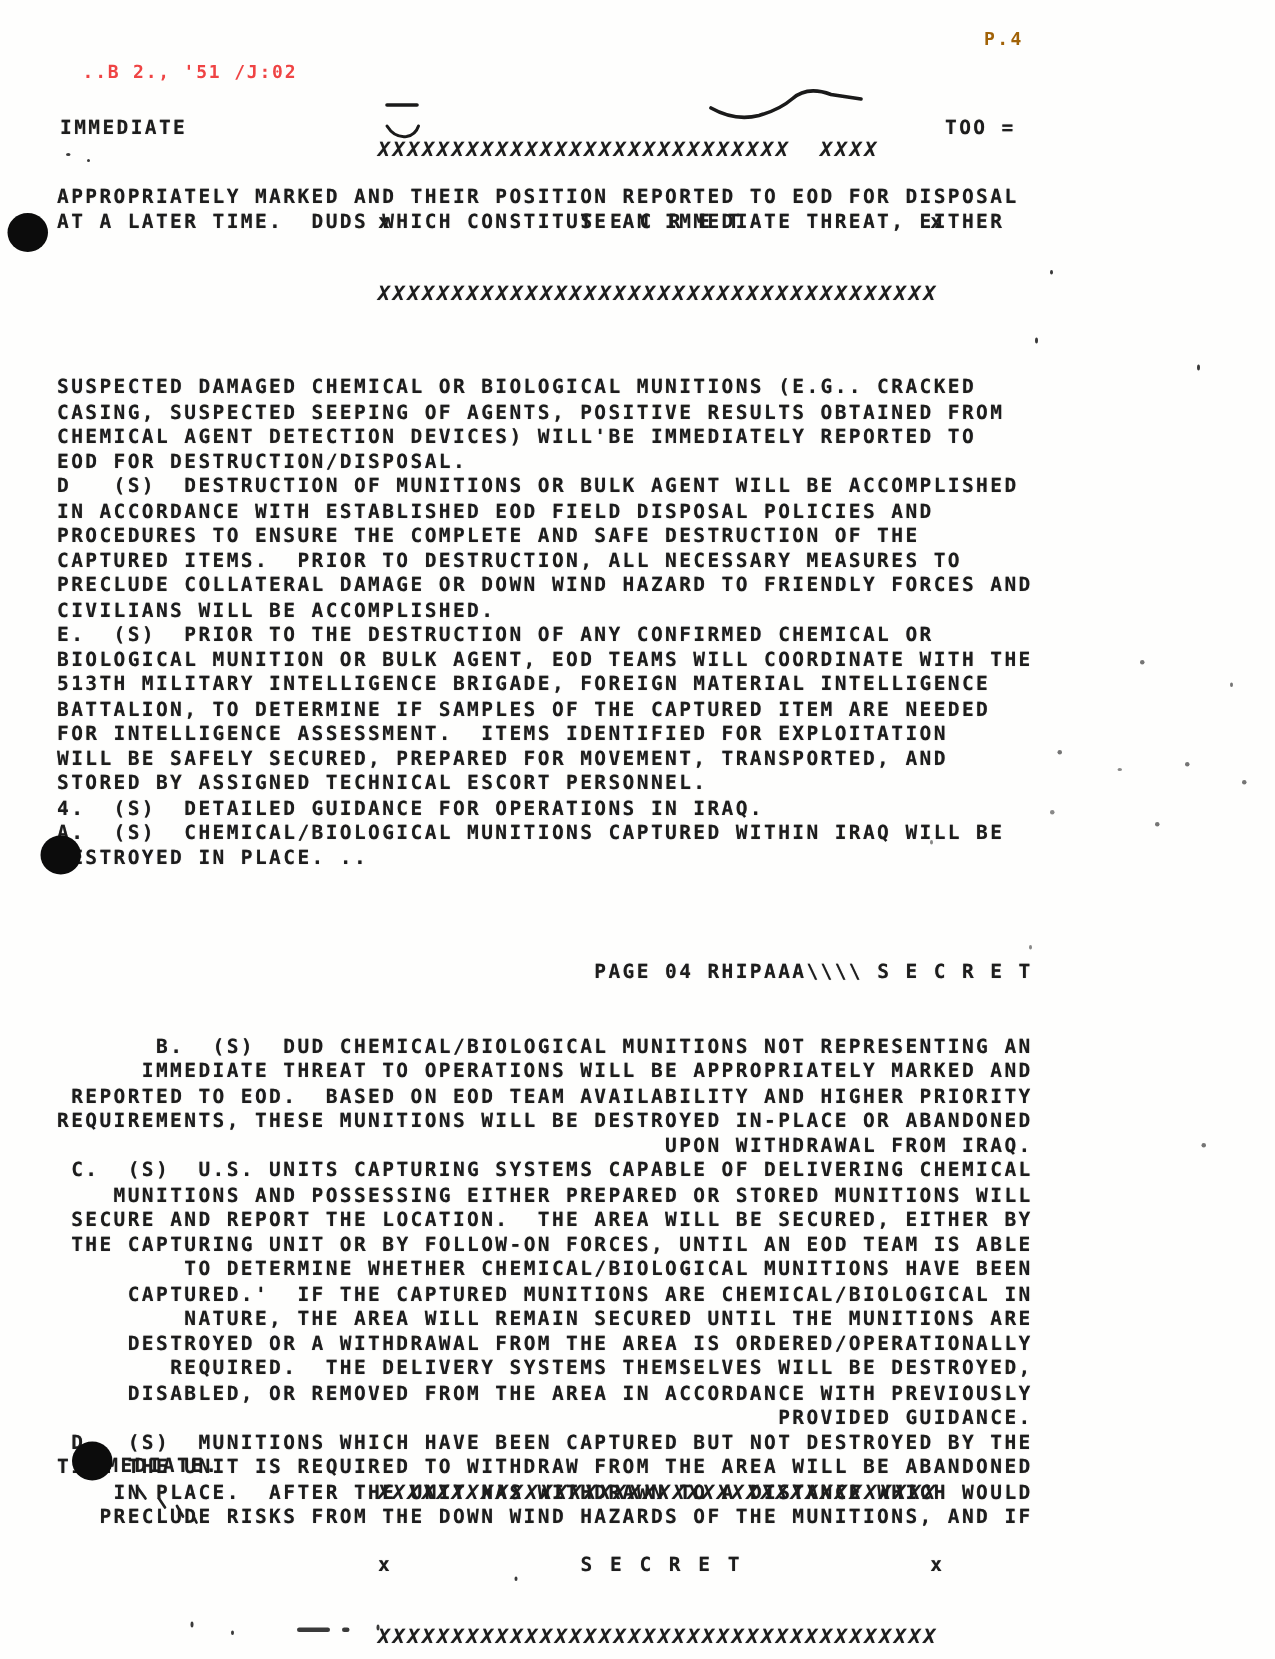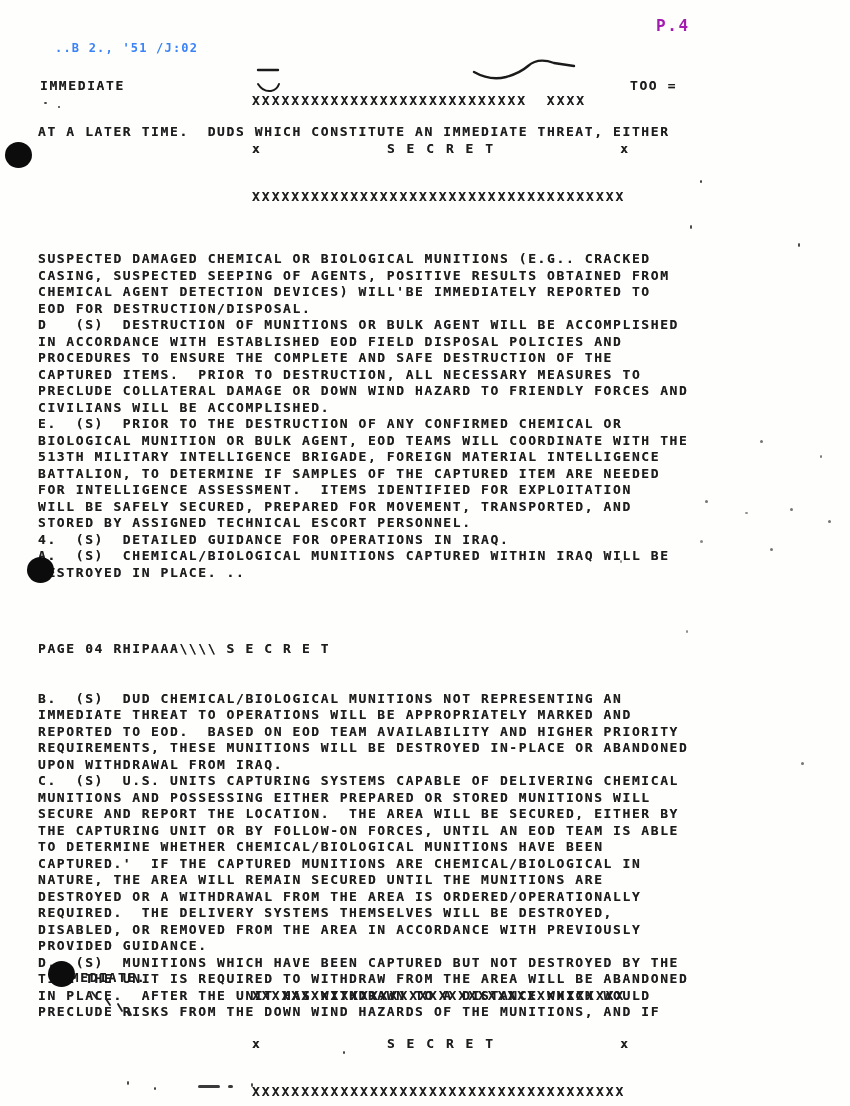--- a/index.html
+++ b/index.html
@@ -6,39 +6,39 @@
   .page{
     position:relative;width:850px;height:1106px;background:#fefefd;overflow:hidden;
     font-family:"DejaVu Sans Mono","Liberation Mono",monospace;color:#1d1d1d;
   }
   .doc-text{
     position:absolute;font-size:13px;font-weight:bold;letter-spacing:1.6px;
     line-height:16.5px;white-space:pre;color:#1d1d1d;
     text-shadow:0 0 0.5px rgba(20,20,20,0.55);
   }
   .tline{white-space:pre;}
-  .faint{color:#3b82f6;text-shadow:none;font-weight:bold;}
+  .faint{color:#ef4444;text-shadow:none;font-weight:bold;}
   .banner{
     position:absolute;width:378px;font-size:13px;font-weight:bold;line-height:16px;
     white-space:pre;text-shadow:0 0 0.5px rgba(20,20,20,0.5);
   }
-  .xrow{letter-spacing:2px;}
+  .xrow{letter-spacing:2px;font-style:italic;}
   .banner-mid{display:flex;justify-content:space-between;align-items:center;letter-spacing:2px;}
   .hole{position:absolute;background:#0c0c0c;border-radius:50%;}
   .speck{position:absolute;background:#3a3a3a;border-radius:50%;}
   svg{position:absolute;overflow:visible;}
 </style>
 </head>
 <body>
 
 <div class="page">
 
   <div class="doc-text faint" style="left:55px;top:40px;font-size:12px;letter-spacing:1.2px;">..B 2., '51 /J:02</div>
 
-  <div class="doc-text" style="left:656px;top:18px;color:#a21caf;text-shadow:none;font-size:16px;">P.4</div>
+  <div class="doc-text" style="left:656px;top:18px;color:#a16207;text-shadow:none;font-size:12px;">P.4</div>
 
   <div class="doc-text" style="left:40px;top:78px;">IMMEDIATE</div>
 
   <div class="banner" style="left:252px;top:61px;">
     <div class="xrow">XXXXXXXXXXXXXXXXXXXXXXXXXXXX  XXXX</div>
     <div class="banner-mid">
       <span>x</span>
       <span>S E C R E T</span>
       <span>x</span>
     </div>
@@ -48,31 +48,31 @@
   <svg style="left:470px;top:54px;" width="140" height="28">
     <path d="M4,18 q 16,9 32,5 q 14,-4 22,-11 q 10,-9 26,-3 l 20,3" stroke="#1a1a1a" stroke-width="2.4" fill="none" stroke-linecap="round"></path>
   </svg>
   <svg style="left:252px;top:62px;" width="40" height="34">
     <path d="M6,8 h 20" stroke="#1a1a1a" stroke-width="2.4" fill="none" stroke-linecap="round"></path>
     <path d="M6,22 q 5,8 13,7 q 6,-1 8,-7" stroke="#1a1a1a" stroke-width="2" fill="none" stroke-linecap="round"></path>
   </svg>
 
   <div class="doc-text" style="left:630px;top:78px;">TOO =</div>
 
-  <div class="doc-text" style="left:38px;top:124px;"><div class="tline">AT A LATER TIME.  DUDS WHICH CONSTITUTE AN IMMEDIATE THREAT, EITHER</div></div>
+  <div class="doc-text" style="left:38px;top:124px;"><div class="tline">APPROPRIATELY MARKED AND THEIR POSITION REPORTED TO EOD FOR DISPOSAL</div><div class="tline">AT A LATER TIME.  DUDS WHICH CONSTITUTE AN IMMEDIATE THREAT, EITHER</div></div>
 
   <div class="hole" style="left:5px;top:142px;width:27px;height:26px;"></div>
 
   <div class="doc-text" style="left:38px;top:218px;">
     <div><div class="tline">SUSPECTED DAMAGED CHEMICAL OR BIOLOGICAL MUNITIONS (E.G.. CRACKED</div><div class="tline">CASING, SUSPECTED SEEPING OF AGENTS, POSITIVE RESULTS OBTAINED FROM</div><div class="tline">CHEMICAL AGENT DETECTION DEVICES) WILL'BE IMMEDIATELY REPORTED TO</div><div class="tline">EOD FOR DESTRUCTION/DISPOSAL.</div><div class="tline">D   (S)  DESTRUCTION OF MUNITIONS OR BULK AGENT WILL BE ACCOMPLISHED</div><div class="tline">IN ACCORDANCE WITH ESTABLISHED EOD FIELD DISPOSAL POLICIES AND</div><div class="tline">PROCEDURES TO ENSURE THE COMPLETE AND SAFE DESTRUCTION OF THE</div><div class="tline">CAPTURED ITEMS.  PRIOR TO DESTRUCTION, ALL NECESSARY MEASURES TO</div><div class="tline">PRECLUDE COLLATERAL DAMAGE OR DOWN WIND HAZARD TO FRIENDLY FORCES AND</div><div class="tline">CIVILIANS WILL BE ACCOMPLISHED.</div><div class="tline">E.  (S)  PRIOR TO THE DESTRUCTION OF ANY CONFIRMED CHEMICAL OR</div><div class="tline">BIOLOGICAL MUNITION OR BULK AGENT, EOD TEAMS WILL COORDINATE WITH THE</div><div class="tline">513TH MILITARY INTELLIGENCE BRIGADE, FOREIGN MATERIAL INTELLIGENCE</div><div class="tline">BATTALION, TO DETERMINE IF SAMPLES OF THE CAPTURED ITEM ARE NEEDED</div><div class="tline">FOR INTELLIGENCE ASSESSMENT.  ITEMS IDENTIFIED FOR EXPLOITATION</div><div class="tline">WILL BE SAFELY SECURED, PREPARED FOR MOVEMENT, TRANSPORTED, AND</div><div class="tline">STORED BY ASSIGNED TECHNICAL ESCORT PERSONNEL.</div><div class="tline">4.  (S)  DETAILED GUIDANCE FOR OPERATIONS IN IRAQ.</div><div class="tline">A.  (S)  CHEMICAL/BIOLOGICAL MUNITIONS CAPTURED WITHIN IRAQ WILL BE</div><div class="tline">DESTROYED IN PLACE. ..</div></div>
   </div>
 
   <div class="hole" style="left:27px;top:557px;width:27px;height:26px;"></div>
 
-  <div class="doc-text" style="left:38px;top:608px;">
+  <div class="doc-text" style="left:38px;top:608px;text-align:right;">
     <div class="tline">PAGE 04 RHIPAAA\\\\ S E C R E T</div>
     <div><div class="tline">B.  (S)  DUD CHEMICAL/BIOLOGICAL MUNITIONS NOT REPRESENTING AN</div><div class="tline">IMMEDIATE THREAT TO OPERATIONS WILL BE APPROPRIATELY MARKED AND</div><div class="tline">REPORTED TO EOD.  BASED ON EOD TEAM AVAILABILITY AND HIGHER PRIORITY</div><div class="tline">REQUIREMENTS, THESE MUNITIONS WILL BE DESTROYED IN-PLACE OR ABANDONED</div><div class="tline">UPON WITHDRAWAL FROM IRAQ.</div><div class="tline">C.  (S)  U.S. UNITS CAPTURING SYSTEMS CAPABLE OF DELIVERING CHEMICAL</div><div class="tline">MUNITIONS AND POSSESSING EITHER PREPARED OR STORED MUNITIONS WILL</div><div class="tline">SECURE AND REPORT THE LOCATION.  THE AREA WILL BE SECURED, EITHER BY</div><div class="tline">THE CAPTURING UNIT OR BY FOLLOW-ON FORCES, UNTIL AN EOD TEAM IS ABLE</div><div class="tline">TO DETERMINE WHETHER CHEMICAL/BIOLOGICAL MUNITIONS HAVE BEEN</div><div class="tline">CAPTURED.'  IF THE CAPTURED MUNITIONS ARE CHEMICAL/BIOLOGICAL IN</div><div class="tline">NATURE, THE AREA WILL REMAIN SECURED UNTIL THE MUNITIONS ARE</div><div class="tline">DESTROYED OR A WITHDRAWAL FROM THE AREA IS ORDERED/OPERATIONALLY</div><div class="tline">REQUIRED.  THE DELIVERY SYSTEMS THEMSELVES WILL BE DESTROYED,</div><div class="tline">DISABLED, OR REMOVED FROM THE AREA IN ACCORDANCE WITH PREVIOUSLY</div><div class="tline">PROVIDED GUIDANCE.</div><div class="tline">D.  (S)  MUNITIONS WHICH HAVE BEEN CAPTURED BUT NOT DESTROYED BY THE</div><div class="tline">TIME THE UNIT IS REQUIRED TO WITHDRAW FROM THE AREA WILL BE ABANDONED</div><div class="tline">IN PLACE.  AFTER THE UNIT HAS WITHDRAWN TO A DISTANCE WHICH WOULD</div><div class="tline">PRECLUDE RISKS FROM THE DOWN WIND HAZARDS OF THE MUNITIONS, AND IF</div></div>
   </div>
 
   <div class="doc-text" style="left:52px;top:970px;">IMMEDIATE.</div>
 
   <div class="hole" style="left:48px;top:961px;width:27px;height:26px;"></div>
 
   <svg style="left:86px;top:986px;" width="70" height="34">
     <path d="M6,6 l 5,7" stroke="#222" stroke-width="1.8" stroke-linecap="round"></path>

